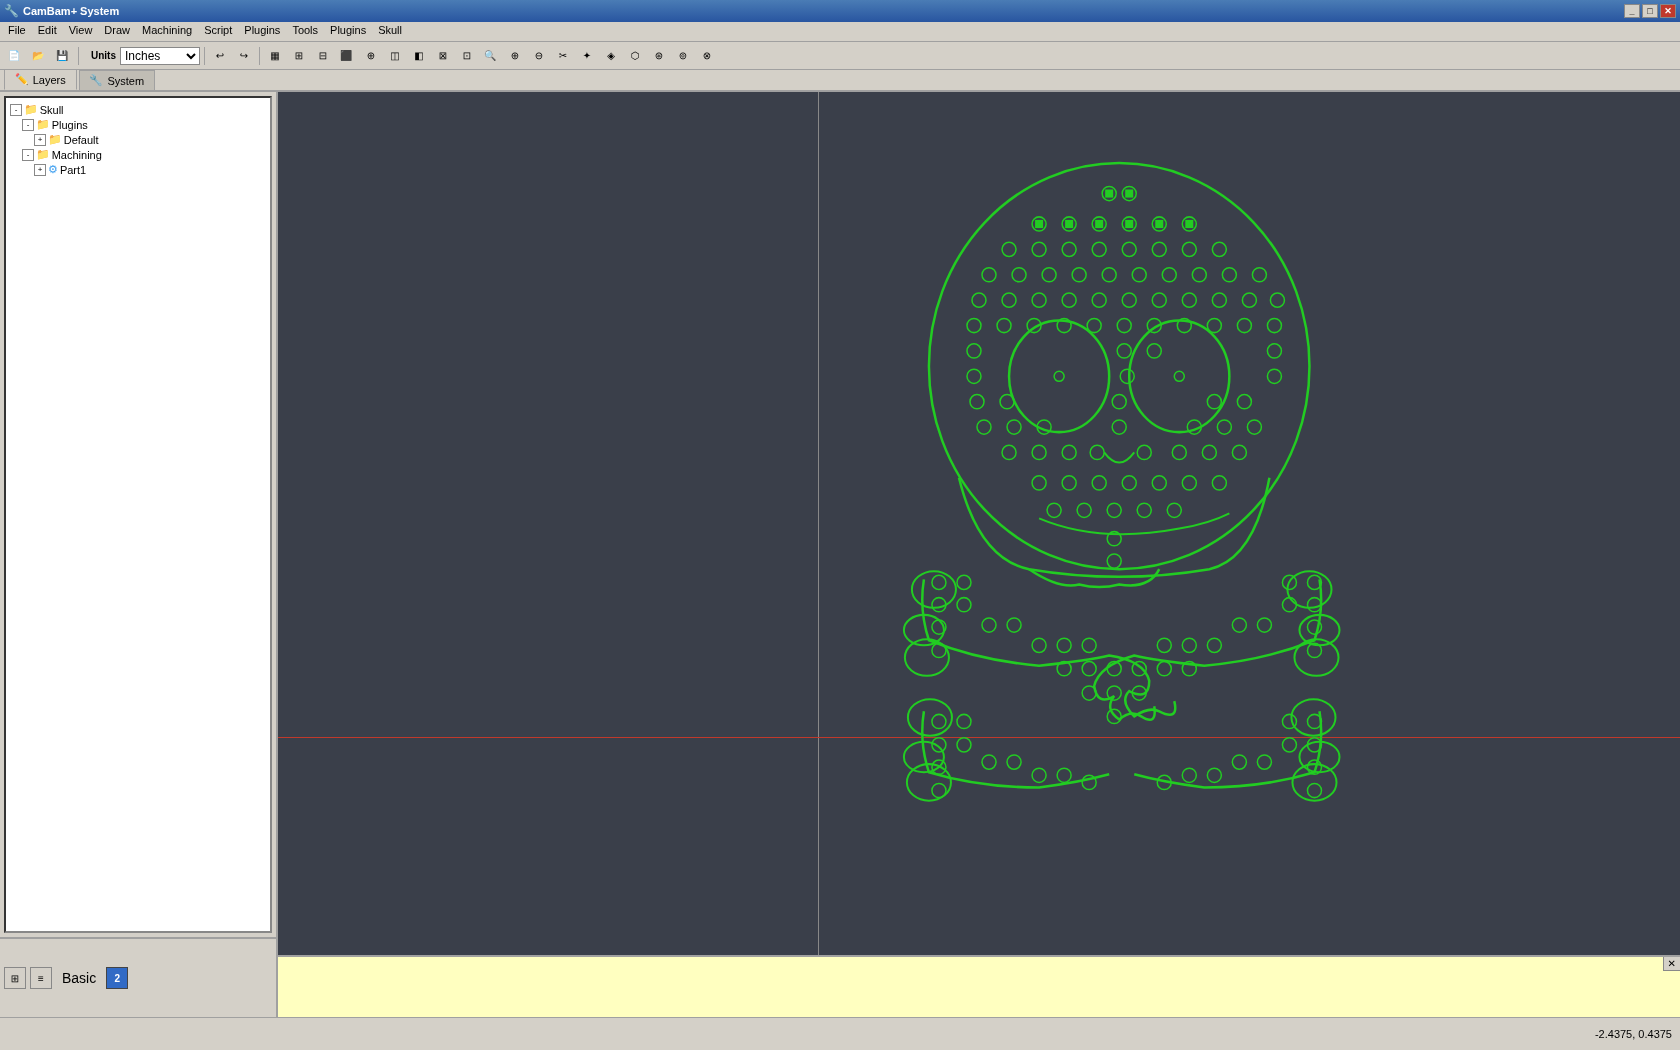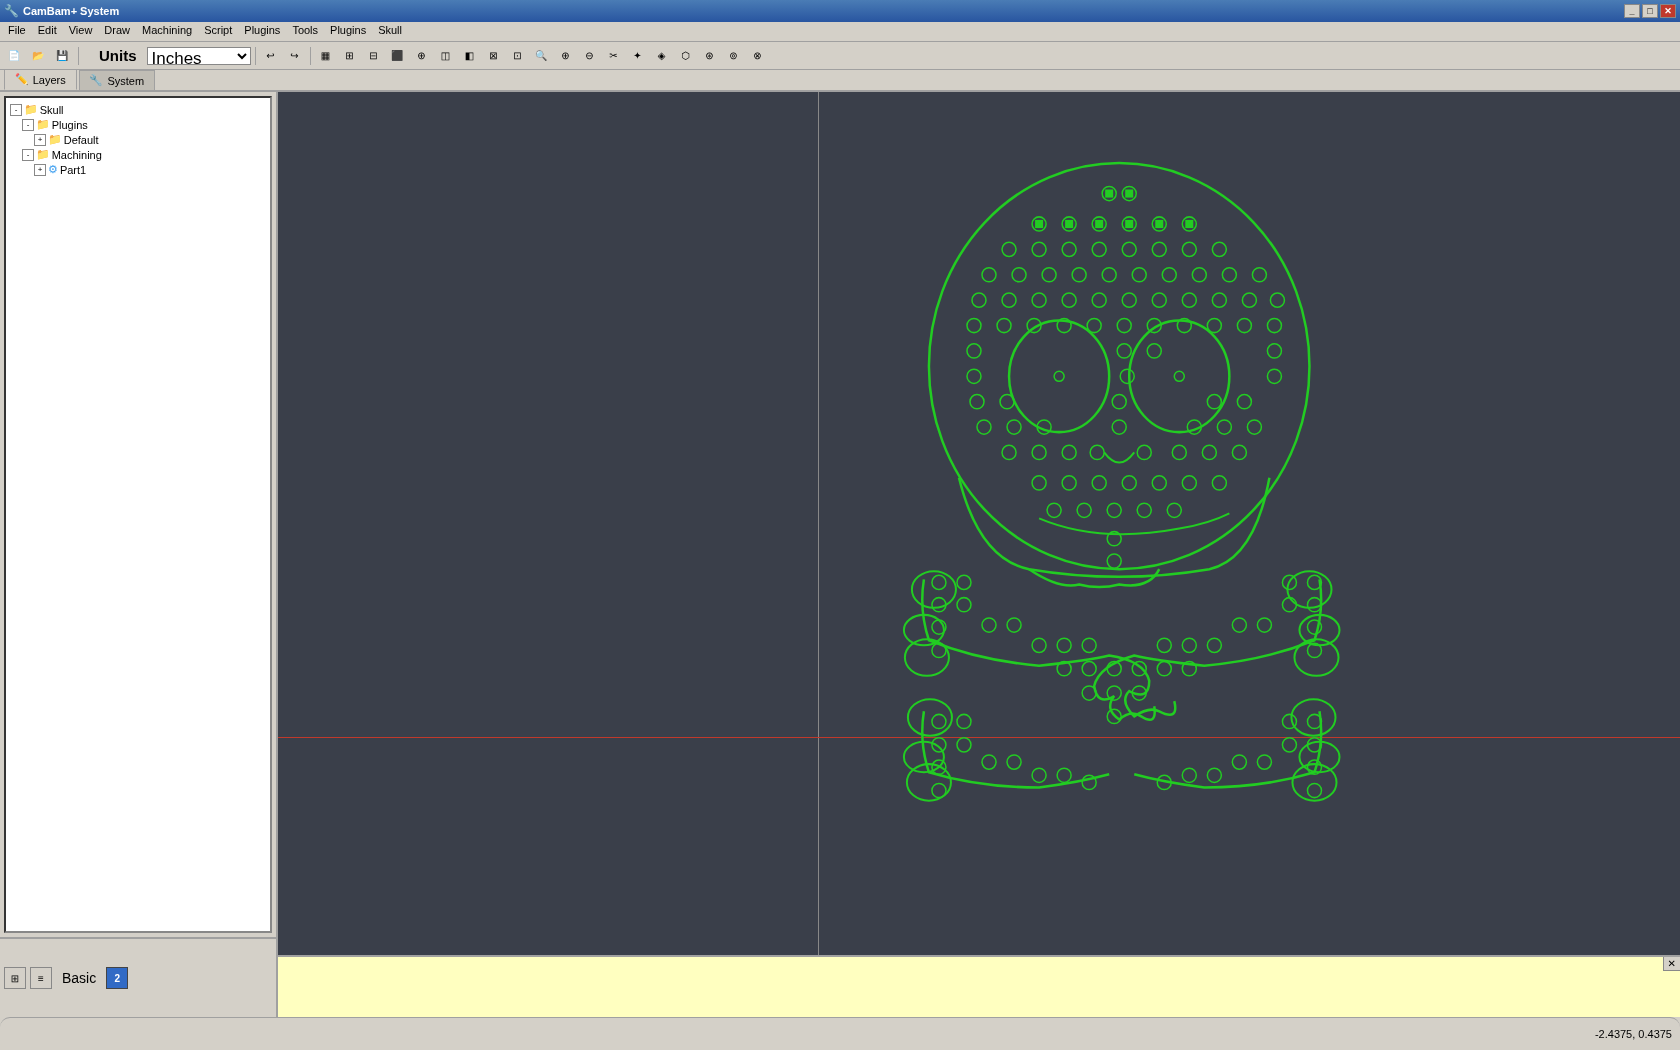--- a/index.html
+++ b/index.html
@@ -57,27 +57,27 @@
     }
     .tb-btn {
       width: 22px; height: 22px;
       background: #d4d0c8;
       border: 1px solid transparent;
       display: flex; align-items: center; justify-content: center;
       cursor: pointer;
       font-size: 10px;
     }
     .tb-sep { width: 1px; height: 18px; background: #a0a0a0; margin: 0 2px; }
-    .units-label { font-size: 15px; margin-left: 16px; font-weight: bold; }
+    .units-label { font-size: 10px; margin-left: 8px; font-weight: bold; }
     .units-select {
       height: 18px;
-      font-size: 17px;
+      font-size: 12px;
       background: white;
       border: 1px solid #888;
-      margin-left: 8px;
+      margin-left: 2px;
     }
 
     
     #tabs-bar {
       height: 22px;
       background: #d4d0c8;
       display: flex;
       align-items: flex-end;
       padding-left: 4px;
       border-bottom: 2px solid #a0a0a0;
@@ -196,21 +196,20 @@
     
     #status-bar {
       height: 24px;
       background: #d4d0c8;
       border-top: 1px solid #a0a0a0;
       display: flex;
       align-items: center;
       justify-content: flex-end;
       padding: 16px 8px;
       font-size: 11px;
-      border-radius: 10px;
     }
 
     .full-bottom {
       display: flex;
       flex-direction: column;
       height: calc(1050px - 22px - 20px - 28px - 22px);
     }
     .canvas-and-console {
       flex: 1;
       display: flex;

